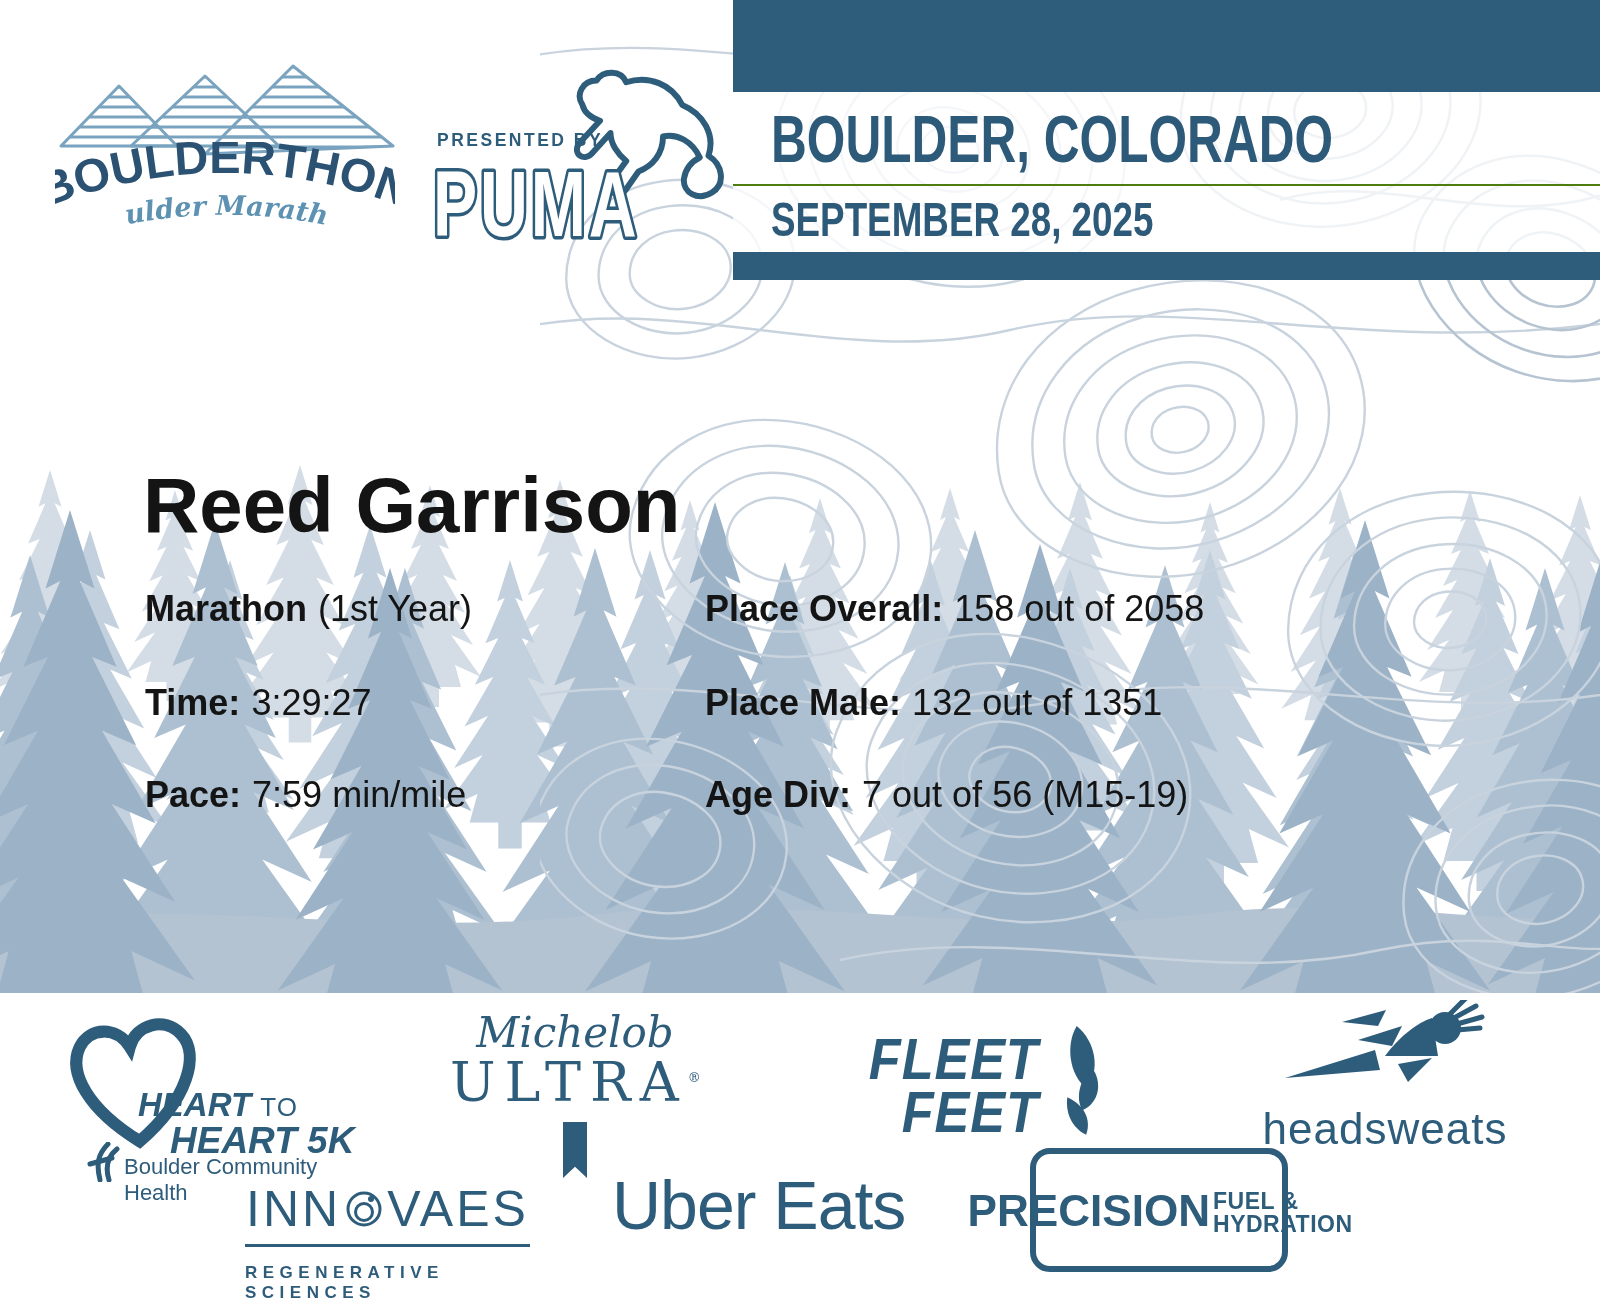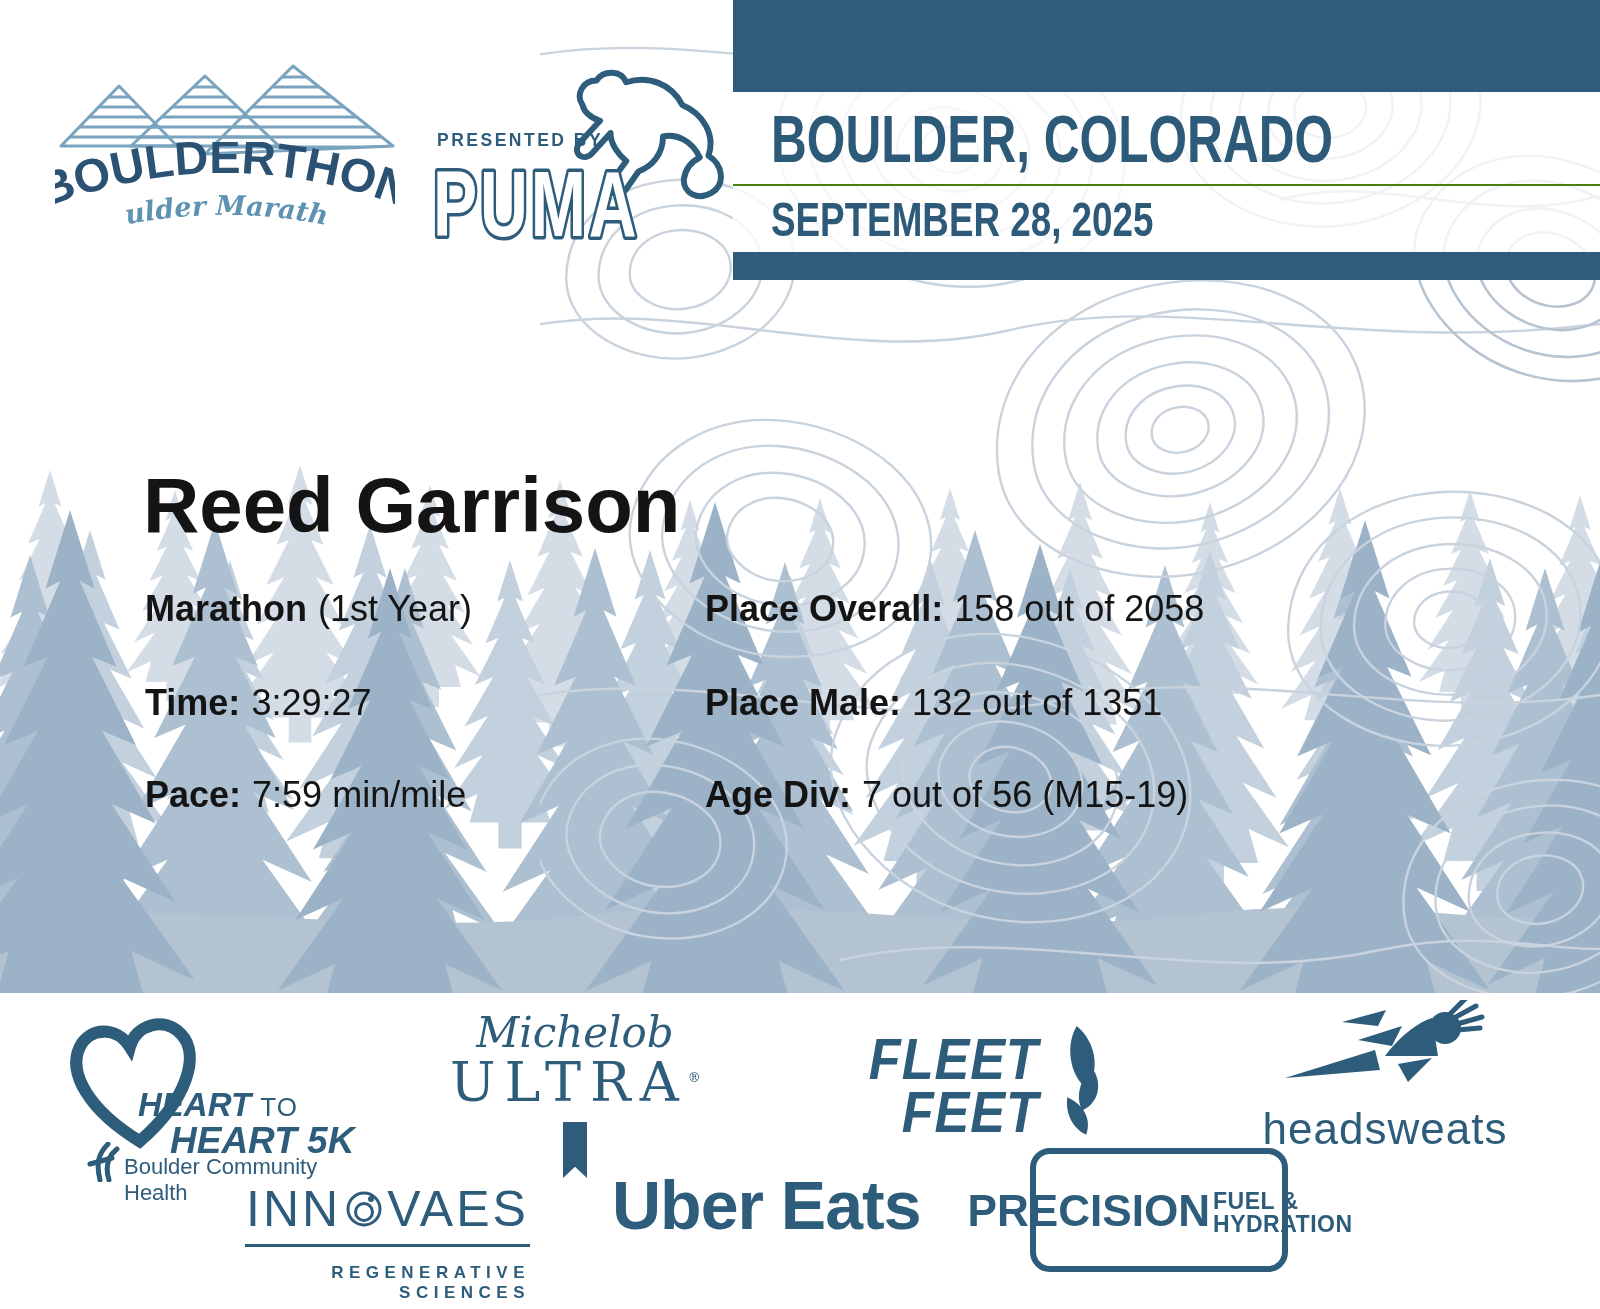--- a/index.html
+++ b/index.html
@@ -49,25 +49,25 @@
   .mu-script{font-family:"DejaVu Serif",serif;font-style:italic;font-size:42px;}
   .mu-word{font-family:"DejaVu Serif",serif;font-size:54px;letter-spacing:9px;margin-top:-6px;white-space:nowrap;}
   .mu-word sup{font-size:13px;letter-spacing:0;}
   .mu-ribbon{width:24px;height:56px;background:var(--accent);margin:8px auto 0;
              clip-path:polygon(0 0,100% 0,100% 100%,50% 80%,0 100%);}
   .ff{left:850px;top:1024px;display:flex;align-items:center;}
   .ff-text{text-align:right;font-style:italic;font-weight:800;font-size:58px;line-height:.92;
            transform:scaleX(.9);transform-origin:right center;letter-spacing:1px;}
   .hs{left:1235px;top:1000px;width:300px;text-align:center;}
   .hs-word{font-size:44px;font-weight:400;letter-spacing:1px;margin-top:0;}
-  .inv{left:245px;top:1180px;width:285px;text-align:right;}
+  .inv{left:245px;top:1180px;width:285px;text-align:left;}
   .inv-main{font-size:50px;font-weight:400;letter-spacing:3px;display:flex;align-items:center;
             justify-content:center;gap:3px;padding-bottom:6px;border-bottom:3px solid var(--accent);}
   .inv-sub{font-size:17px;font-weight:700;letter-spacing:5.5px;margin-top:16px;}
-  .ue{left:612px;top:1166px;font-size:68px;font-weight:700;letter-spacing:-1px;}
+  .ue{left:612px;top:1166px;font-size:68px;font-weight:400;letter-spacing:-1px;}
   .pfh{left:1030px;top:1148px;width:246px;height:112px;border:6px solid var(--accent);border-radius:20px;
        display:flex;flex-direction:row;align-items:center;justify-content:center;line-height:1;}
   .pfh-1{font-size:45px;font-weight:800;transform:scaleX(.98);}
   .pfh-2{font-size:23px;font-weight:800;margin-top:5px;letter-spacing:.5px;}
 </style>
 </head>
 <body>
 
 <div class="card">
 

